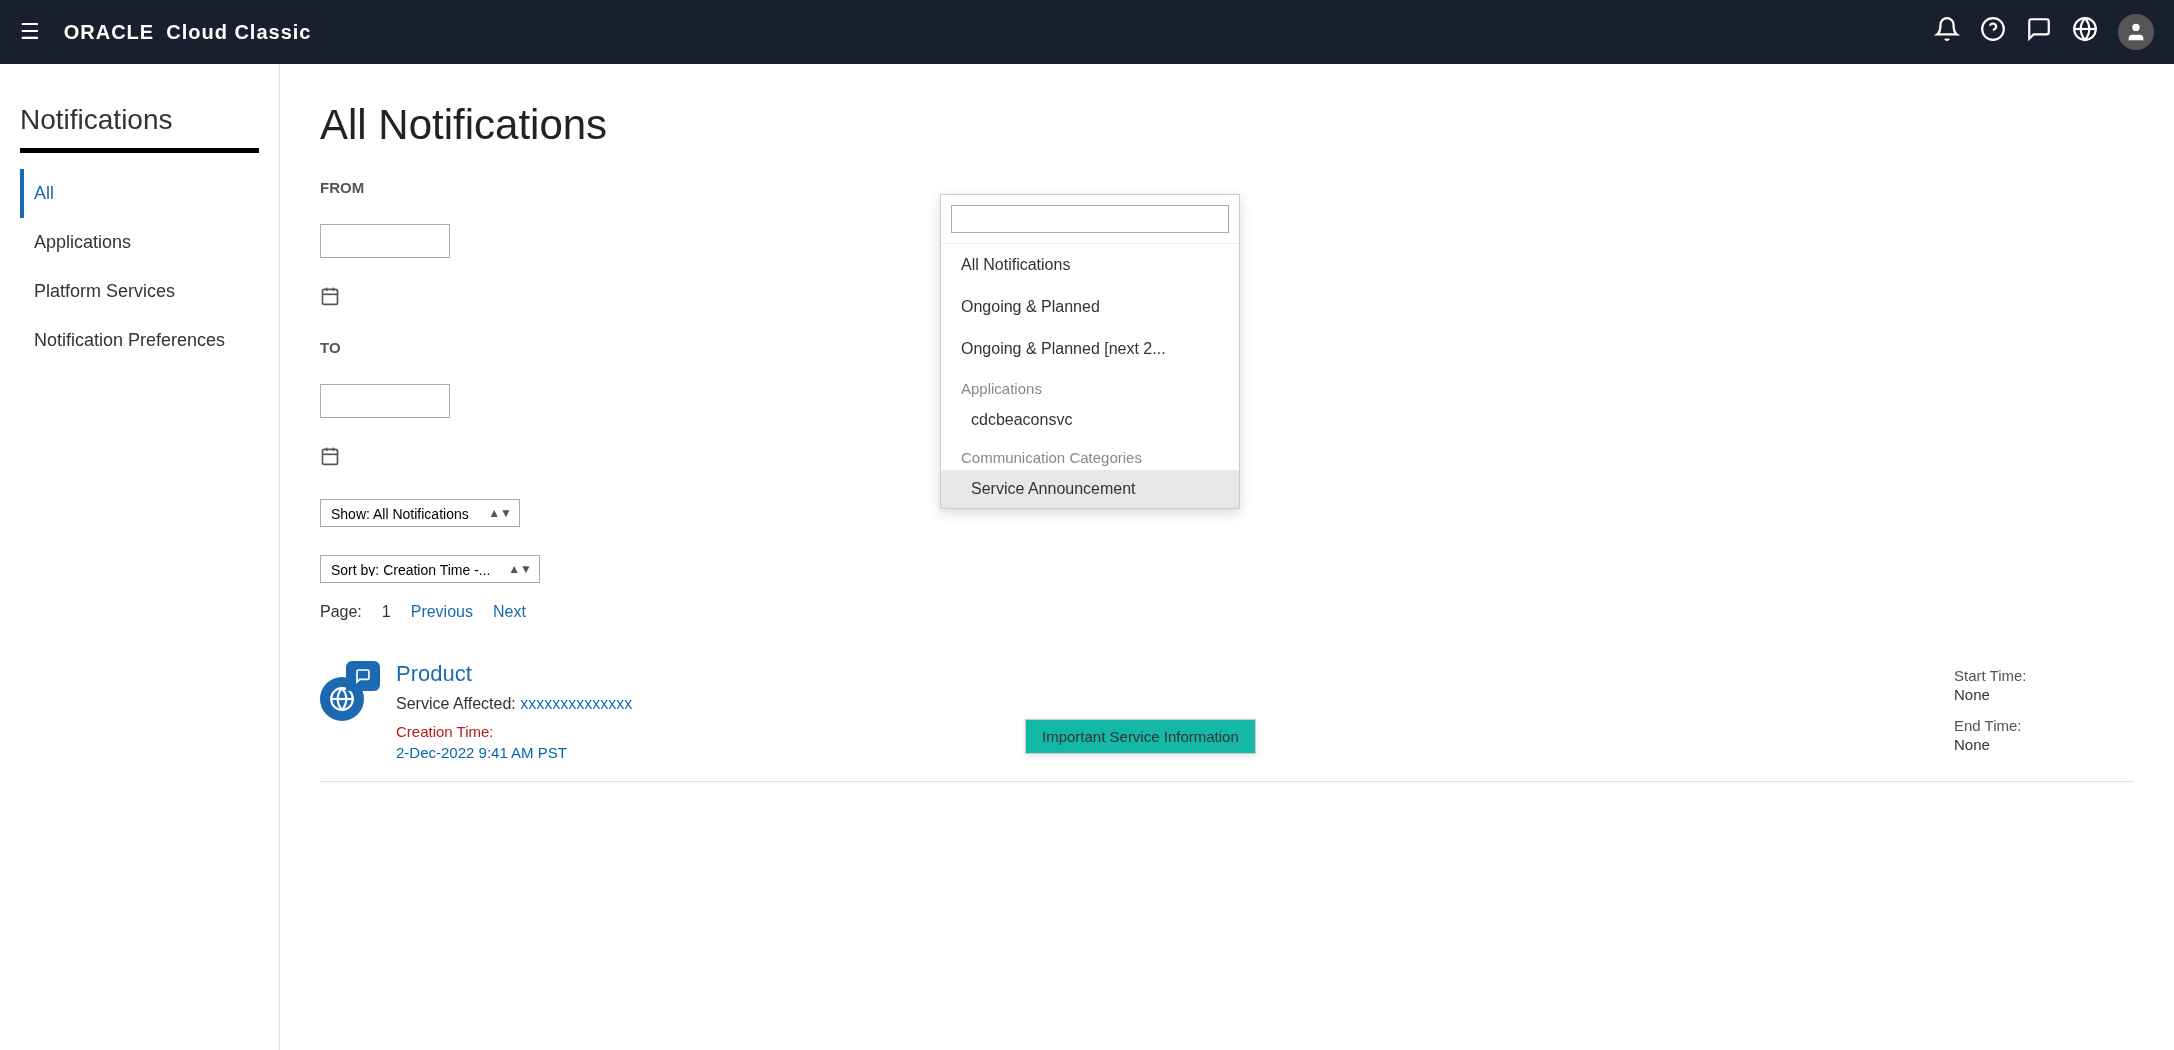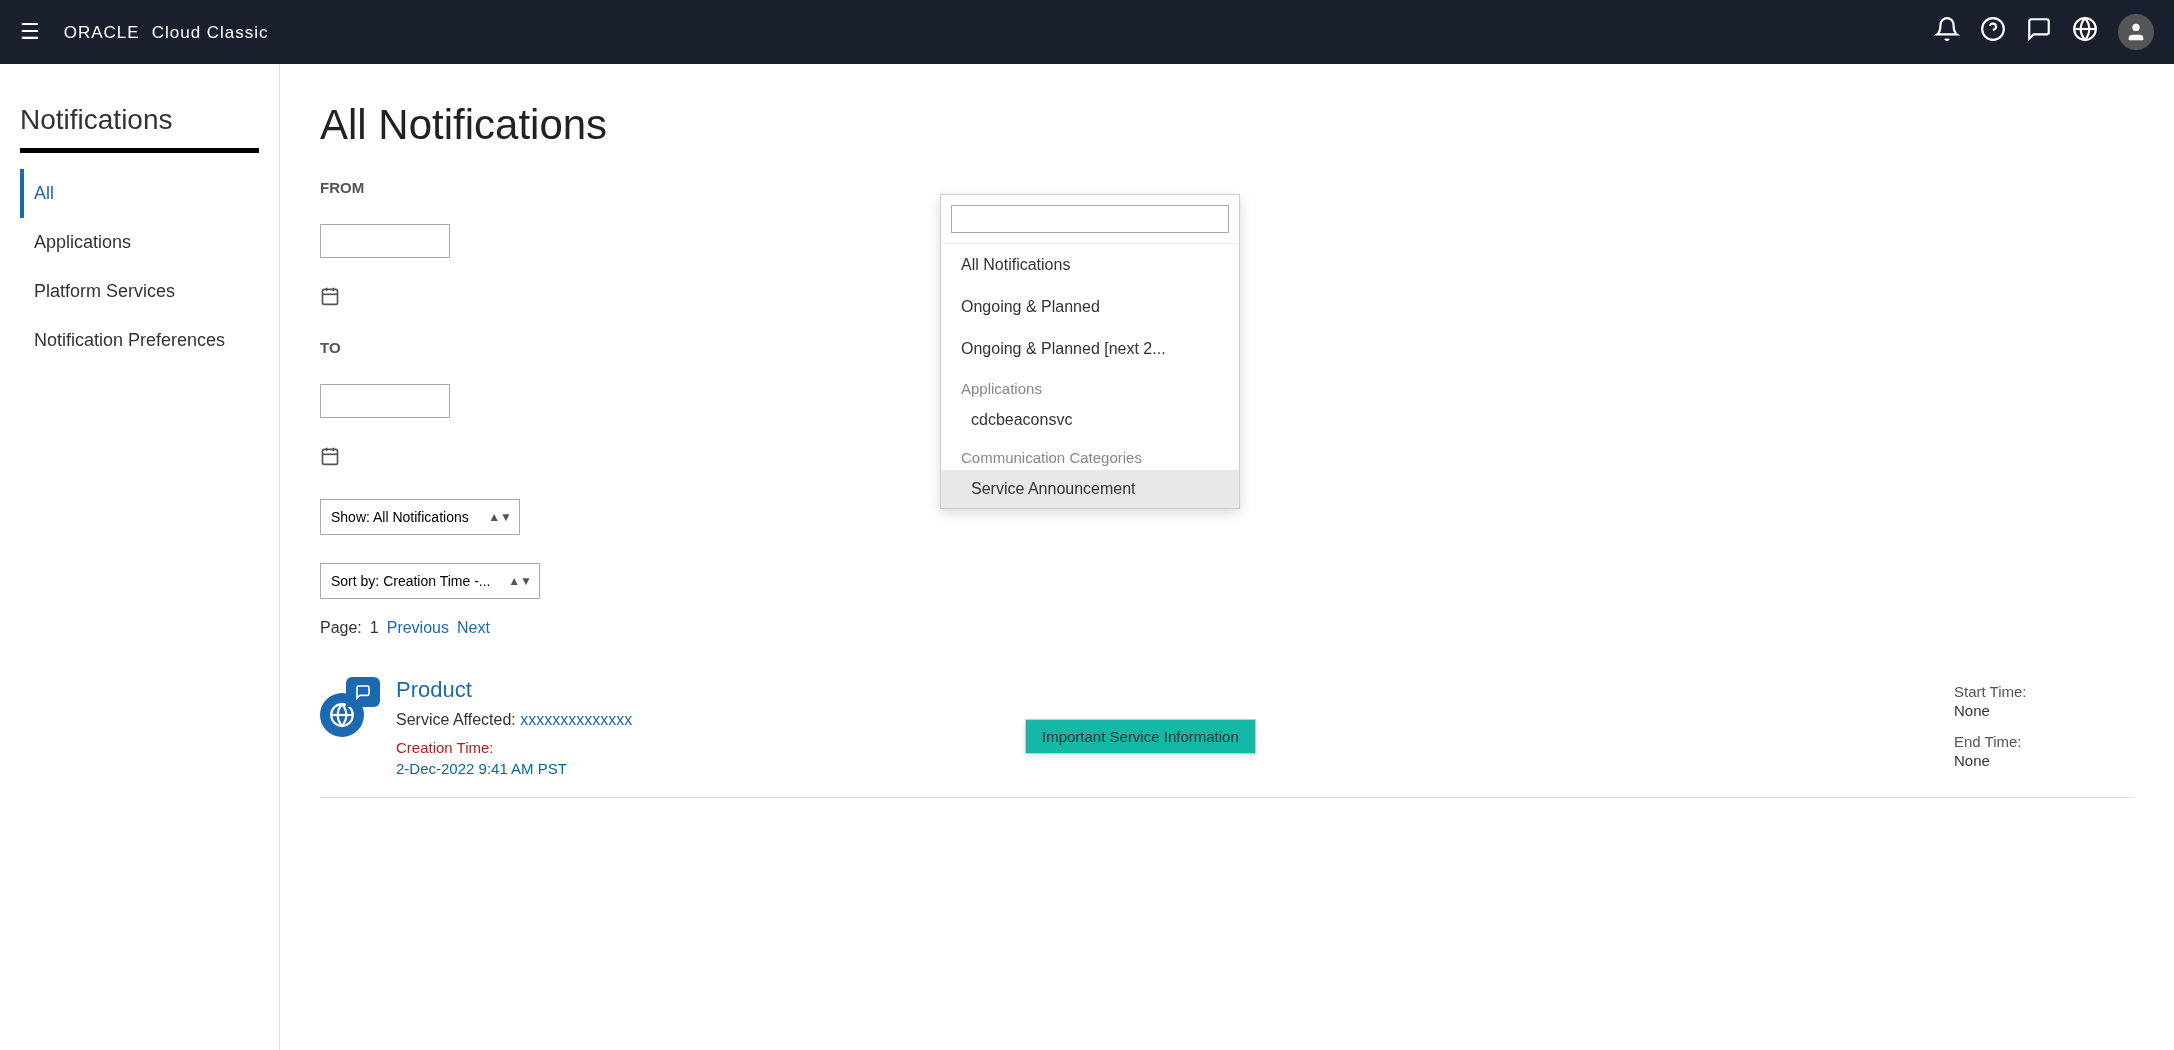--- a/index.html
+++ b/index.html
@@ -24,22 +24,22 @@
       font-size: 22px;
       cursor: pointer;
     }
     .oracle-logo {
       color: white;
       font-size: 18px;
       font-weight: bold;
       letter-spacing: 1px;
     }
     .oracle-logo span {
-      font-weight: normal;
-      font-size: 17px;
+      font-weight: bold;
+      font-size: 20px;
       margin-left: 6px;
     }
     .header-right {
       display: flex;
       align-items: center;
       gap: 20px;
     }
     .header-icon {
       color: white;
       font-size: 22px;
@@ -133,21 +133,21 @@
     }
     .cal-icon {
       font-size: 18px;
       cursor: pointer;
       color: #555;
     }
     .select-dropdown {
       border: 1px solid #aaa;
       padding: 6px 30px 6px 10px;
       font-size: 14px;
-      height: 36px;
+      height: 28px;
       background: white;
       appearance: none;
       -webkit-appearance: none;
       cursor: pointer;
       min-width: 200px;
     }
     .dropdown-wrapper {
       position: relative;
       display: inline-block;
     }
@@ -160,21 +160,21 @@
       font-size: 12px;
       color: #555;
     }
 
     
     .pagination {
       font-size: 16px;
       margin-bottom: 20px;
       display: flex;
       align-items: center;
-      gap: 8px;
+      gap: 20px;
     }
     .pagination-link {
       color: #1b6ab1;
       cursor: pointer;
       text-decoration: none;
     }
 
     
     .notification-item {
       display: flex;

